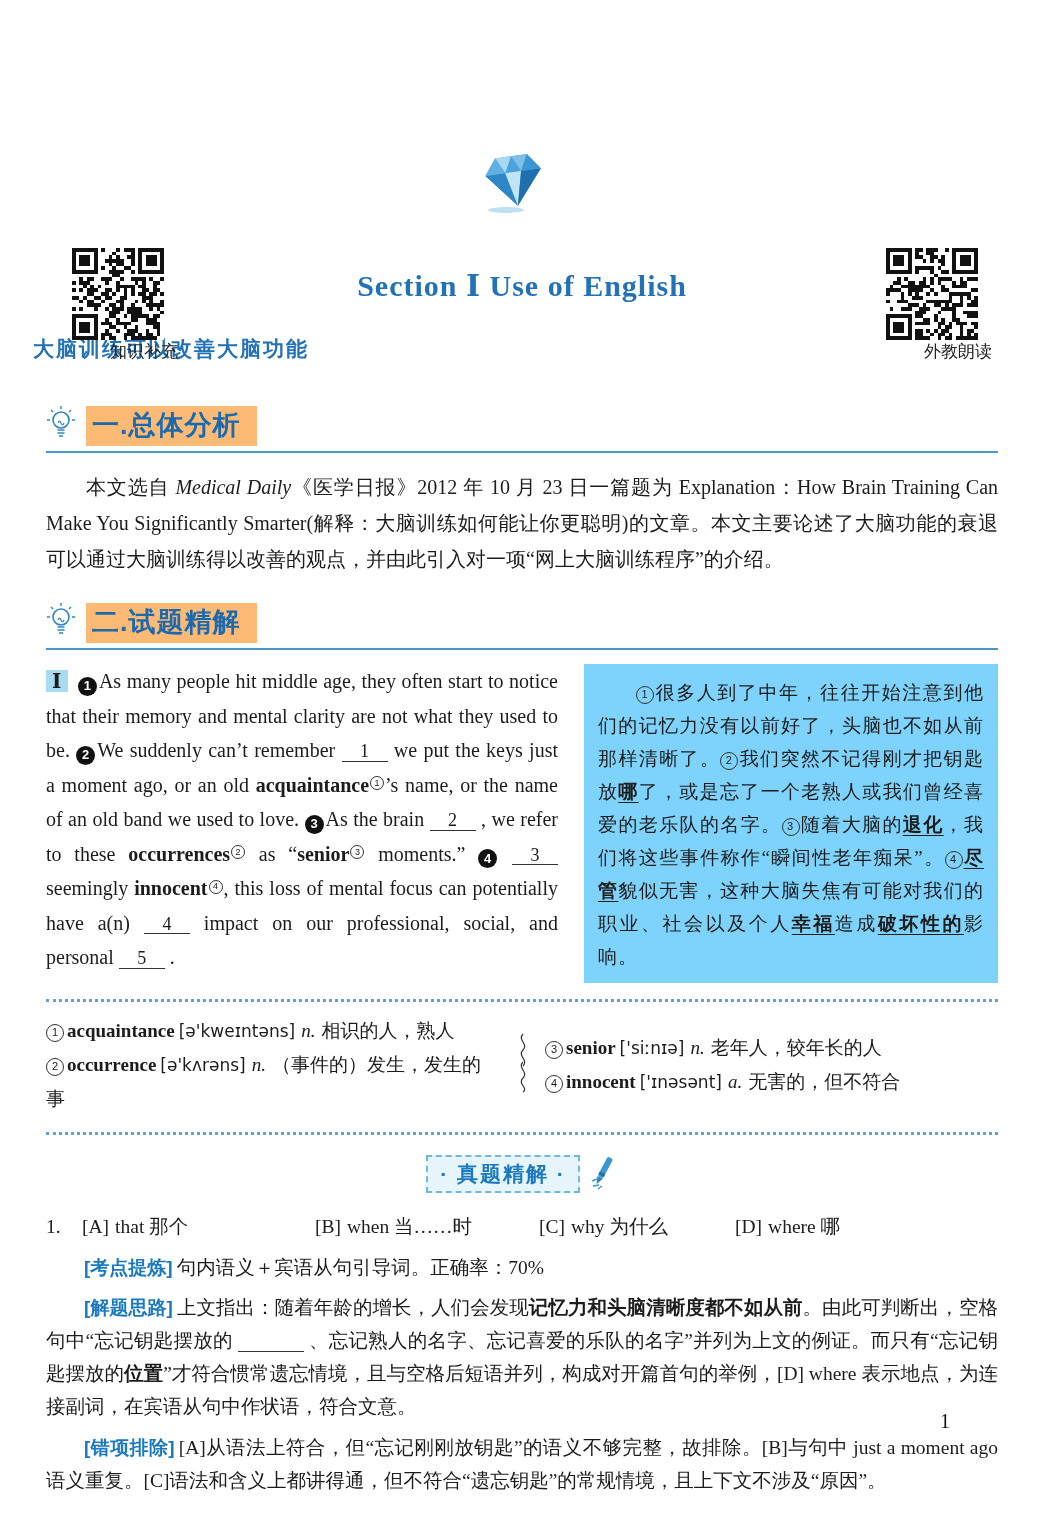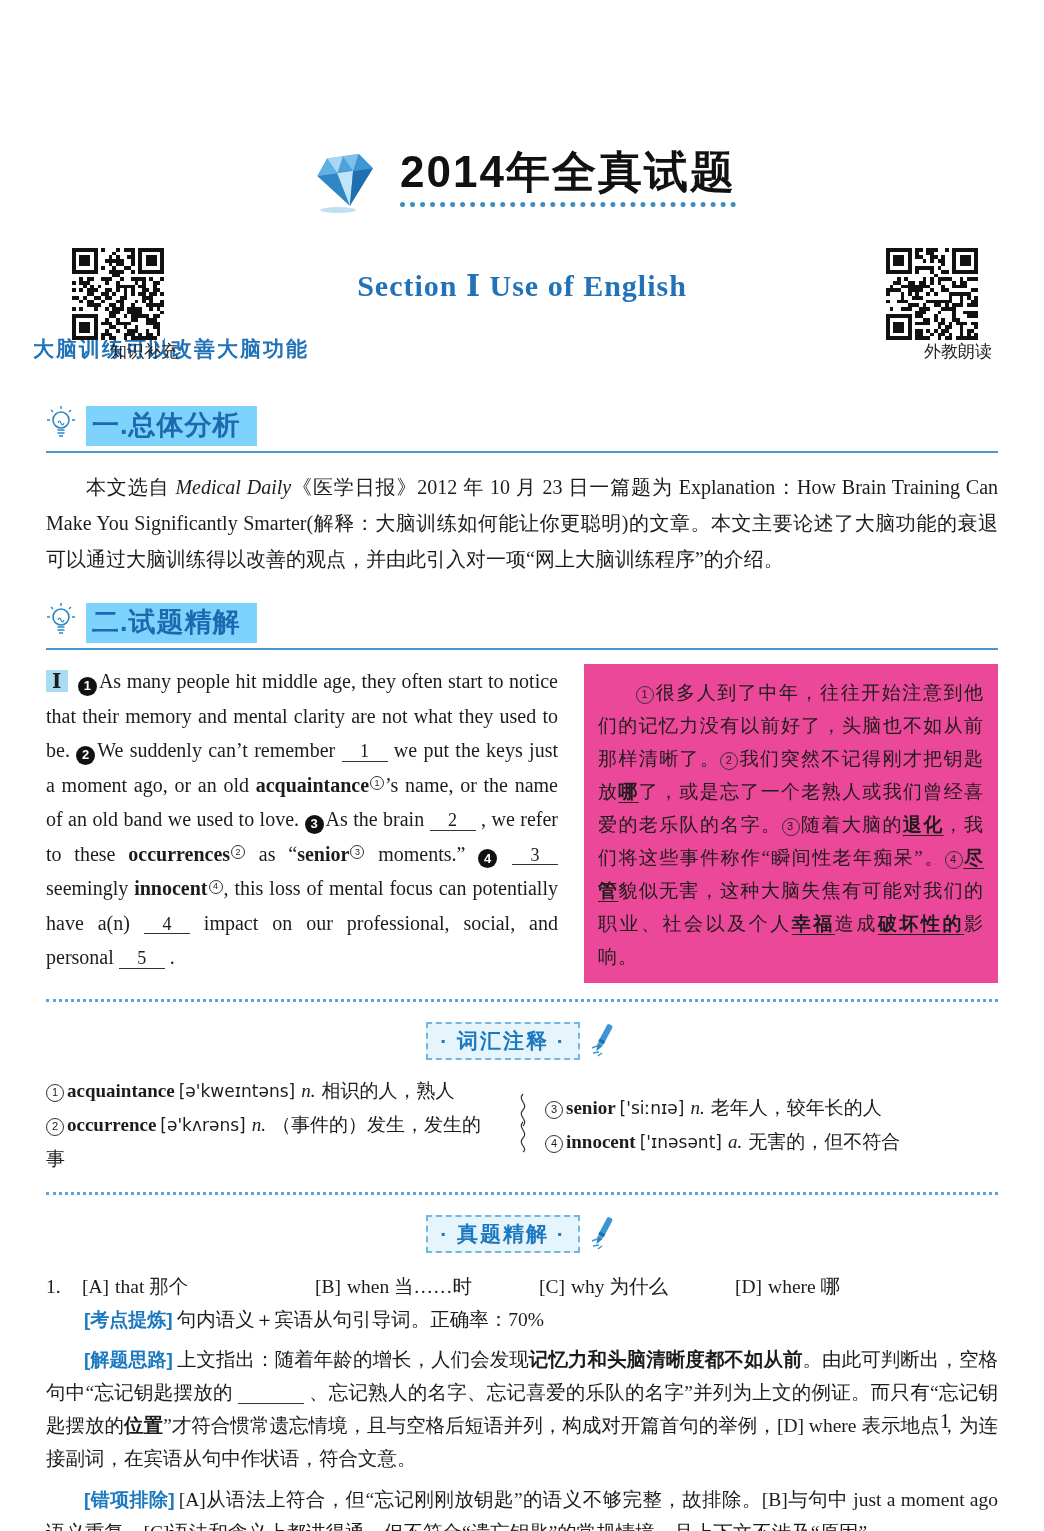--- a/index.html
+++ b/index.html
@@ -20,42 +20,42 @@
   .qr-box svg{display:block;margin:0 auto;width:92px;height:92px;image-rendering:pixelated;}
   .qr-label{font-size:17px;margin-top:2px;color:#222;}
   .section-title{padding-top:24px;text-align:center;color:#2272b8;font-weight:bold;
                  font-size:30px;letter-spacing:1px;}
   .cn-subtitle{margin-top:32px;text-align:left;color:#2272b8;font-weight:bold;font-size:21px;
                font-family:"Liberation Sans","DejaVu Sans",sans-serif;letter-spacing:2px;padding-left:33px;}
 
   
   .sec-heading{margin:26px 46px 0;display:flex;align-items:flex-end;gap:10px;
                border-bottom:2px solid #4a97cf;padding-bottom:5px;}
-  .sec-label{background:#7dd3fc;color:#1b6ab0;font-family:"Liberation Sans","DejaVu Sans",sans-serif;
+  .sec-label{background:#fdba74;color:#1b6ab0;font-family:"Liberation Sans","DejaVu Sans",sans-serif;
              font-weight:bold;font-size:27px;padding:1px 16px 3px 6px;letter-spacing:1px;}
   .bulb{flex:0 0 auto;}
 
   .overview-text{margin:16px 46px 12px;font-size:20px;line-height:36px;text-align:justify;text-indent:2em;}
   .overview-text i{font-family:"Liberation Serif","DejaVu Serif",serif;}
 
   
   .passage-row{margin:14px 46px 0;display:flex;gap:26px;}
   .passage{width:512px;font-size:20px;line-height:34.5px;text-align:justify;}
   .hl-mark{background:#a8dcf2;padding:0 6px;margin-right:10px;font-weight:bold;}
   .cnum{display:inline-flex;width:19px;height:19px;border-radius:50%;background:#111;color:#fff;
         font-size:13px;font-weight:bold;align-items:center;justify-content:center;
         vertical-align:-2px;margin-right:2px;font-family:"Liberation Sans",sans-serif;}
   .circ{display:inline-flex;width:16px;height:16px;border:1px solid #333;border-radius:50%;
         font-size:11px;align-items:center;justify-content:center;vertical-align:1px;
         font-family:"Liberation Sans",sans-serif;line-height:1;margin-right:1px;}
   sup .circ,.sup-circ{width:12px;height:12px;font-size:9px;vertical-align:6px;margin-left:1px;}
   .blank{display:inline-block;min-width:46px;text-align:center;border-bottom:1.5px solid #333;
          line-height:1.05;font-size:18px;}
   .blank-empty{min-width:66px;}
-  .trans-box{flex:1;background:#ec4899;padding:12px 14px 10px;font-size:19px;line-height:33px;
+  .trans-box{flex:1;background:#7dd3fc;padding:12px 14px 10px;font-size:19px;line-height:33px;
              text-align:justify;align-self:flex-start;letter-spacing:1px;}
   .trans-box .indent{display:inline-block;width:2em;}
   .ub{font-weight:bold;text-decoration:underline;text-underline-offset:4px;}
 
   .dotline{margin:16px 46px 0;border-top:3px dotted #5da3d6;height:0;}
 
   
   .badge-row{margin-top:18px;display:flex;justify-content:center;align-items:center;gap:8px;}
   .badge{border:2px dashed #74b6e2;background:#e6f5fc;color:#1b79c0;font-weight:bold;font-size:21px;
          font-family:"Liberation Sans","DejaVu Sans",sans-serif;padding:3px 12px;letter-spacing:2px;}
@@ -68,21 +68,21 @@
   .vocab-entry i{margin:0 6px;}
 
   
   .qa{margin:16px 46px 0;font-size:19.5px;line-height:31px;}
   .q-line{display:flex;align-items:baseline;margin-top:8px;}
   .q-num{width:36px;}
   .opt-key{margin-right:6px;}
   .w1{width:233px;} .w2{width:224px;} .w3{width:196px;}
   .kw{color:#1b79c0;font-weight:bold;font-family:"Liberation Sans","DejaVu Sans",sans-serif;
       font-size:19px;margin-right:4px;}
-  .kw-line{padding-left:38px;margin-top:2px;}
+  .kw-line{padding-left:38px;margin-top:10px;}
   .expl{margin:8px 0 0;text-indent:38px;text-align:justify;line-height:33px;}
 
   .page-num{position:absolute;right:94px;bottom:98px;font-size:20px;color:#111;}
 </style>
 </head>
 <body>
 
 <div class="page">
 
   <div class="title-row">
@@ -95,21 +95,20 @@
           <polygon points="10,24 30,24 38,58" fill="#2e86c5"></polygon>
           <polygon points="30,24 46,24 38,58" fill="#c2e4f8"></polygon>
           <polygon points="46,24 66,24 38,58" fill="#1f6fae"></polygon>
           <polygon points="22,8 10,24 30,24" fill="#5fb0e4"></polygon>
           <polygon points="54,8 66,24 46,24" fill="#3c96d2"></polygon>
         </g>
         <ellipse cx="30" cy="62" rx="18" ry="3" fill="#bfe0f2"></ellipse>
       </svg>
     </span>
     <span class="title-block">
-      <span class="page-title">2014年全真试题</span>
       <span class="title-dots" style="display:block"></span>
     </span>
   </div>
 
   <div class="qr-row">
     <span class="qr-wrap left">
       <span class="qr-box"><svg viewBox="0 0 25 25" shape-rendering="crispEdges">
             <rect width="25" height="25" fill="#fff"></rect>
             <rect x="8" y="0" width="1" height="1" fill="#111"></rect>
             <rect x="12" y="0" width="1" height="1" fill="#111"></rect>
@@ -585,33 +584,20 @@
     <span class="sec-label">二.试题精解</span>
   </div>
 
   <div class="passage-row">
     <div class="passage"><span class="hl-mark">Ⅰ</span><span class="cnum">1</span>As many people hit middle age, they often start to notice that their memory and mental clarity are not what they used to be. <span class="cnum">2</span>We suddenly can’t remember <span class="blank">1</span> we put the keys just a moment ago, or an old <b>acquaintance</b><span class="circ sup-circ">1</span>’s name, or the name of an old band we used to love. <span class="cnum">3</span>As the brain <span class="blank">2</span> , we refer to these <b>occurrences</b><span class="circ sup-circ">2</span> as “<b>senior</b><span class="circ sup-circ">3</span> moments.” <span class="cnum">4</span> <span class="blank">3</span> seemingly <b>innocent</b><span class="circ sup-circ">4</span>, this loss of mental focus can potentially have a(n) <span class="blank">4</span> impact on our professional, social, and personal <span class="blank">5</span> .</div>
     <div class="trans-box"><span class="indent"></span><span class="circ">1</span>很多人到了中年，往往开始注意到他们的记忆力没有以前好了，头脑也不如从前那样清晰了。<span class="circ">2</span>我们突然不记得刚才把钥匙放<span class="ub">哪</span>了，或是忘了一个老熟人或我们曾经喜爱的老乐队的名字。<span class="circ">3</span>随着大脑的<span class="ub">退化</span>，我们将这些事件称作“瞬间性老年痴呆”。<span class="circ">4</span><span class="ub">尽管</span>貌似无害，这种大脑失焦有可能对我们的职业、社会以及个人<span class="ub">幸福</span>造成<span class="ub">破坏性的</span>影响。</div>
   </div>
 
   <div class="dotline"></div>
 
-  <div class="badge-row">
-    <span class="badge">· 词汇注释 ·</span>
-    <span>
-      <svg width="30" height="38" viewBox="0 0 30 38">
-        <g transform="rotate(28 15 19)">
-          <rect x="12" y="3" width="6" height="22" rx="2" fill="#3c96d2"></rect>
-          <rect x="12" y="20" width="6" height="3" fill="#1f6fae"></rect>
-          <polygon points="12,25 18,25 15,33" fill="#2e86c5"></polygon>
-        </g>
-        <path d="M4 28 l5 -2 M5 33 l6 -1 M10 36 l4 -3" stroke="#3c96d2" stroke-width="1.4" fill="none"></path>
-      </svg>
-    </span>
-  </div>
 
   <div class="vocab-row">
     <div class="vocab-col">
       <div class="vocab-entry">
         <span class="circ">1</span><b>acquaintance</b><span class="phon">[ə'kweɪntəns]</span><i>n.</i><span>相识的人，熟人</span>
       </div>
       <div class="vocab-entry">
         <span class="circ">2</span><b>occurrence</b><span class="phon">[ə'kʌrəns]</span><i>n.</i><span>（事件的）发生，发生的事</span>
       </div>
     </div>

